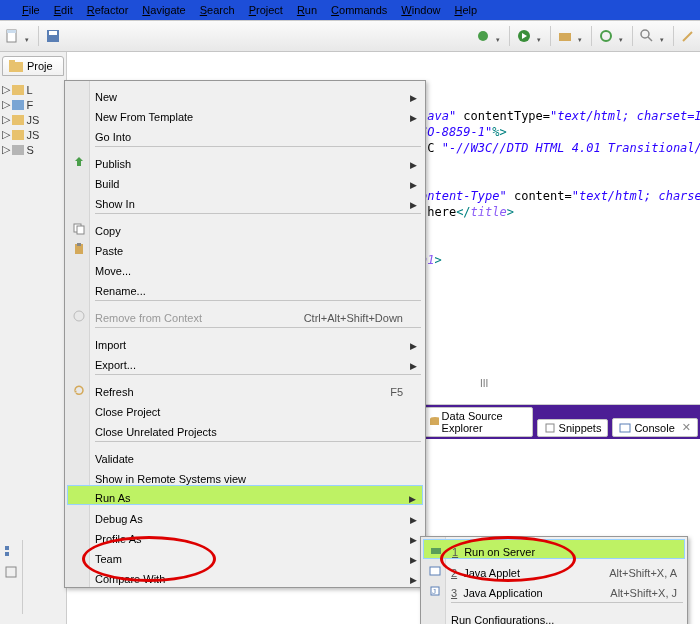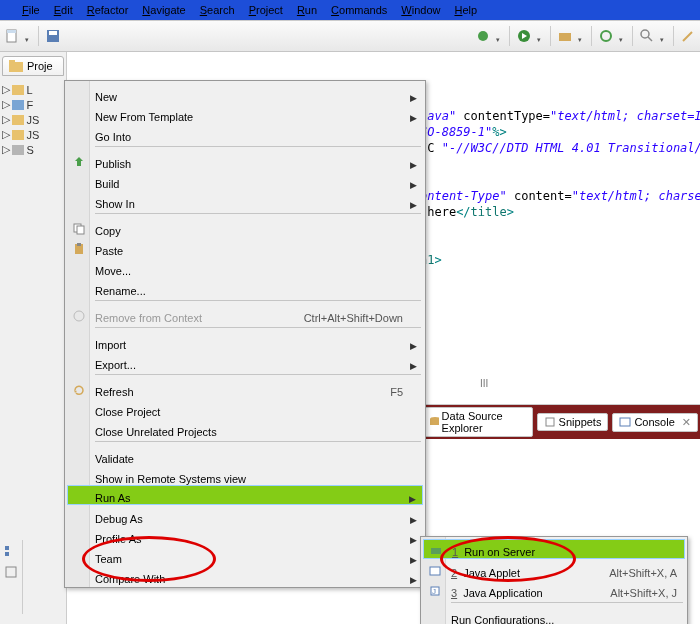--- a/index.html
+++ b/index.html
@@ -11,35 +11,35 @@
 .tb-sep{width:1px;height:20px;background:#ccc;margin:0 2px}
 .drop{width:7px;height:5px;margin-left:1px;display:inline-block}
 .drop::after{content:"▾";font-size:7px;color:#555;position:relative;top:-2px}
 .main{position:relative;height:calc(100% - 50px);display:flex}
 .left{width:66px;background:#f0f0f0;border-right:1px solid #ccc;padding-top:4px}
 .proj-tab{background:linear-gradient(#fff,#f1f1f1);border:1px solid #b5b5b5;border-radius:3px 3px 0 0;padding:3px 6px;margin:0 2px;display:flex;align-items:center;gap:4px}
 .tree{padding:6px 2px;font-size:11px;color:#333}
 .tree div{display:flex;align-items:center;gap:2px;padding:1px 0}
 .context-menu{position:absolute;left:64px;top:28px;width:356px;background:#f0f0f0;border:1px solid #979797;box-shadow:2px 2px 4px rgba(0,0,0,.25);z-index:10;padding:2px}
 .cm-item{display:flex;align-items:flex-end;height:20px;padding:0 20px 0 28px;position:relative;cursor:default}
-.cm-item.hl{background:#84cc16;border:1px solid #99d1ff;height:18px;padding-left:27px;padding-right:19px}
+.cm-item.hl{background:#bef264;border:1px solid #99d1ff;height:18px;padding-left:27px;padding-right:19px}
 .cm-item .arrow{position:absolute;right:6px;font-size:9px;color:#333}
 .cm-item .sc{position:absolute;right:20px;color:#555}
 .cm-item .ico{position:absolute;left:4px;width:16px;height:16px;display:flex;align-items:center;justify-content:center}
 .cm-sep{height:1px;background:#c5c5c5;margin:3px 2px 3px 28px}
 .cm-icol{position:absolute;left:0;top:0;bottom:0;width:24px;background:#e8e8e8;border-right:1px solid #d5d5d5}
 .submenu{position:absolute;left:420px;top:484px;width:262px;background:#f0f0f0;border:1px solid #979797;box-shadow:2px 2px 4px rgba(0,0,0,.25);z-index:11;padding:2px}
 .submenu .cm-item{padding:0 6px 0 28px}
 .submenu .num{color:#555;margin-right:6px;text-decoration:underline}
 .submenu .sc{right:8px}
 .ellipse-1{position:absolute;left:82px;top:484px;width:128px;height:40px;border:3px solid #d00;border-radius:50%;z-index:20;pointer-events:none}
 .ellipse-2{position:absolute;left:440px;top:484px;width:130px;height:40px;border:3px solid #d00;border-radius:50%;z-index:20;pointer-events:none}
 .code{position:absolute;left:420px;top:56px;right:0;font-family:Consolas,monospace;font-size:12px;line-height:16px;white-space:pre}
-.c-teal{color:#008080}.c-purple{color:#0f766e;}.c-black{color:#000}.c-blue{color:#2a00ff;font-style:italic}
-.tabs-bot{position:absolute;left:420px;top:352px;right:0;display:flex;align-items:center;gap:4px;padding:2px;border-top:1px solid #ccc;background:#7f1d1d}
+.c-teal{color:#008080}.c-purple{color:#8b5cf6;font-style:italic}.c-black{color:#000}.c-blue{color:#2a00ff;font-style:italic}
+.tabs-bot{position:absolute;left:420px;top:352px;right:0;display:flex;align-items:flex-end;gap:4px;padding:2px;border-top:1px solid #ccc;background:#4c1d95}
 .tabs-bot .tab{display:flex;align-items:center;gap:3px;padding:2px 6px;background:#fff;border:1px solid #c5c5c5;border-radius:2px}
 .scroll-marker{position:absolute;left:480px;top:326px;font-size:10px;color:#777}
 .vstrip{position:absolute;left:0;top:540px;width:22px;height:70px;background:#f0f0f0;border-right:1px solid #ccc;display:flex;flex-direction:column;align-items:center;gap:4px;padding-top:4px}
 svg{display:block}
 </style>
 </head>
 <body>
 
 <div class="menubar">
   <span>File</span>

